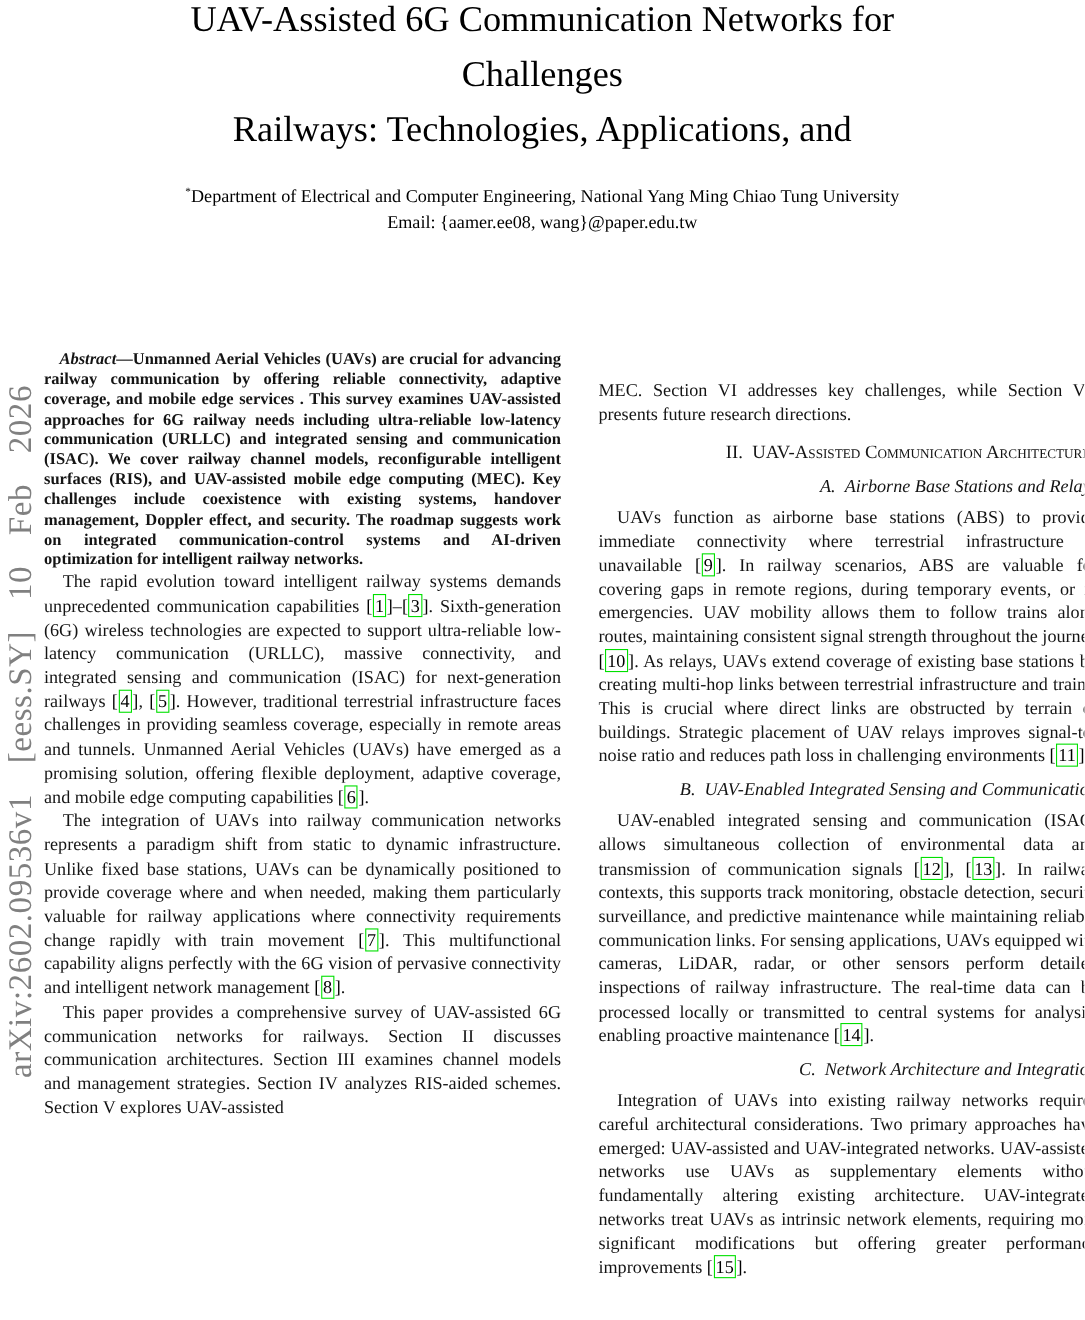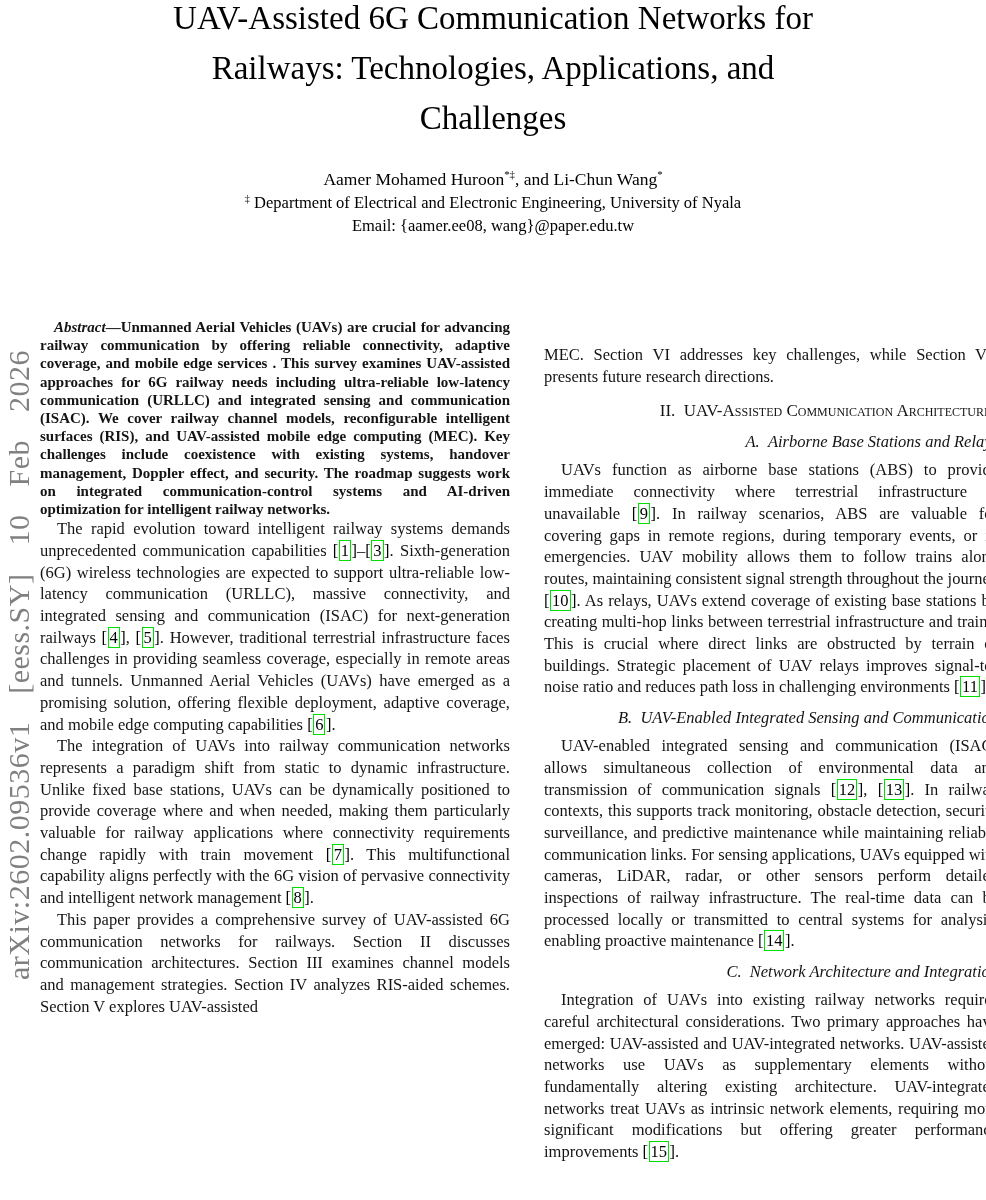--- a/index.html
+++ b/index.html
@@ -60,27 +60,26 @@
 </style>
 </head>
 <body>
 
 <div class="page">
 
   <div class="watermark">arXiv:2602.09536v1 [eess.SY] 10 Feb 2026</div>
 
   <div class="title-block">
     <span class="title-line">UAV-Assisted 6G Communication Networks for</span>
+    <span class="title-line">Challenges</span>
     <span class="title-line">Railways: Technologies, Applications, and</span>
-    <span class="title-line">Challenges</span>
   </div>
 
   <div class="author-block">
-    <div class="author-line"><span>Aamer Mohamed Huroon</span><sup>*‡</sup><span>, and </span><span>Li-Chun Wang</span><sup>*</sup></div>
-    <div class="affil-line"><sup>‡</sup><span> Department of Electrical and Electronic Engineering, University of Nyala</span></div>
+    <div class="affil-line"><sup>*</sup><span>Department of Electrical and Computer Engineering, National Yang Ming Chiao Tung University</span></div>
     <div class="email-line">Email: {aamer.ee08, wang}@paper.edu.tw</div>
   </div>
 
   <div class="col col-left">
     <p class="abstract-para"><span class="lead">Abstract</span><span>—</span><span>Unmanned Aerial Vehicles (UAVs) are crucial for advancing railway communication by offering reliable connectivity, adaptive coverage, and mobile edge services . This survey examines UAV-assisted approaches for 6G railway needs including ultra-reliable low-latency communication (URLLC) and integrated sensing and communication (ISAC). We cover railway channel models, reconfigurable intelligent surfaces (RIS), and UAV-assisted mobile edge computing (MEC). Key challenges include coexistence with existing systems, handover management, Doppler effect, and security. The roadmap suggests work on integrated communication-control systems and AI-driven optimization for intelligent railway networks.</span></p>
 
     <p class="para">The rapid evolution toward intelligent railway systems demands unprecedented communication capabilities <span class="cite">[<span class="cite-box">1</span>]</span>–<span class="cite">[<span class="cite-box">3</span>]</span>. Sixth-generation (6G) wireless technologies are expected to support ultra-reliable low-latency communication (URLLC), massive connectivity, and integrated sensing and communication (ISAC) for next-generation railways <span class="cite">[<span class="cite-box">4</span>]</span>, <span class="cite">[<span class="cite-box">5</span>]</span>. However, traditional terrestrial infrastructure faces challenges in providing seamless coverage, especially in remote areas and tunnels. Unmanned Aerial Vehicles (UAVs) have emerged as a promising solution, offering flexible deployment, adaptive coverage, and mobile edge computing capabilities <span class="cite">[<span class="cite-box">6</span>]</span>.</p>
     <p class="para">The integration of UAVs into railway communication networks represents a paradigm shift from static to dynamic infrastructure. Unlike fixed base stations, UAVs can be dynamically positioned to provide coverage where and when needed, making them particularly valuable for railway applications where connectivity requirements change rapidly with train movement <span class="cite">[<span class="cite-box">7</span>]</span>. This multifunctional capability aligns perfectly with the 6G vision of pervasive connectivity and intelligent network management <span class="cite">[<span class="cite-box">8</span>]</span>.</p>
     <p class="para">This paper provides a comprehensive survey of UAV-assisted 6G communication networks for railways. Section II discusses communication architectures. Section III examines channel models and management strategies. Section IV analyzes RIS-aided schemes. Section V explores UAV-assisted</p>
   </div>

